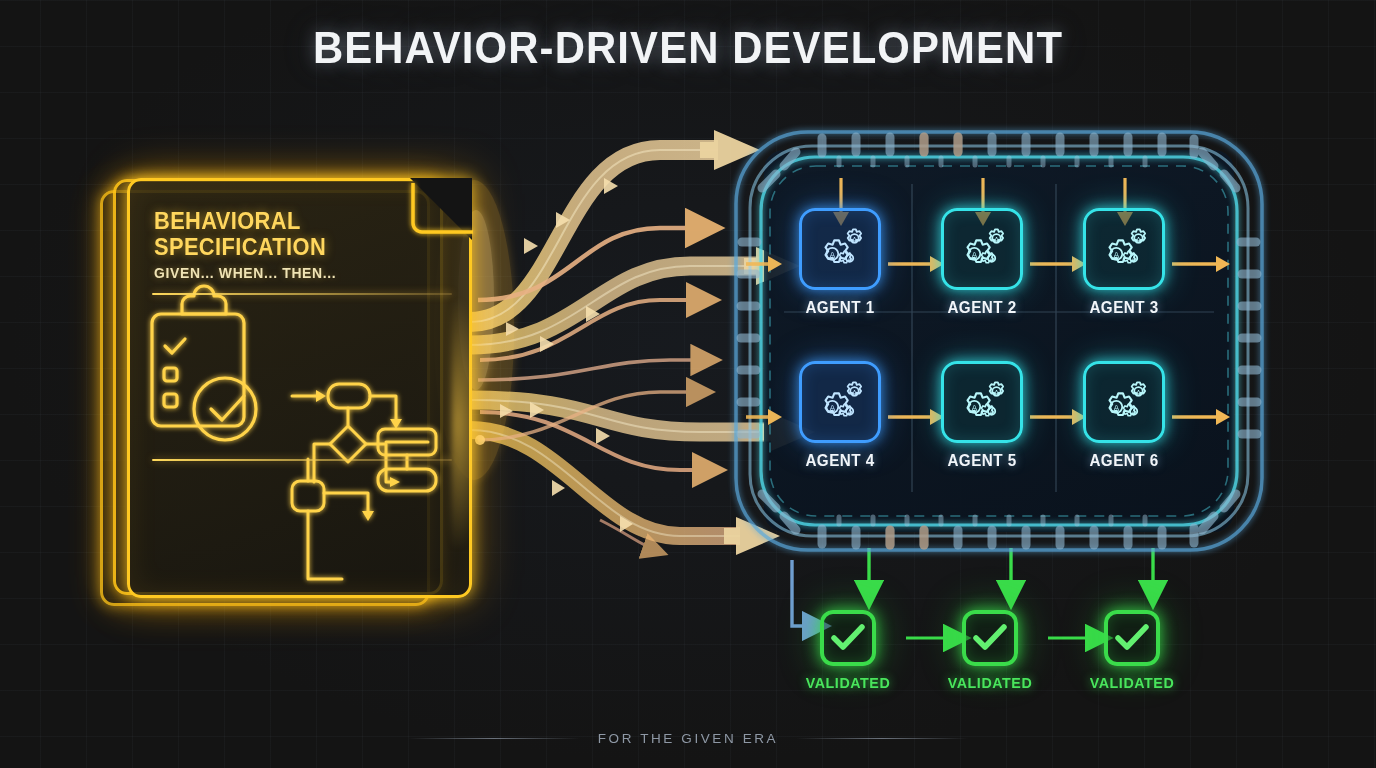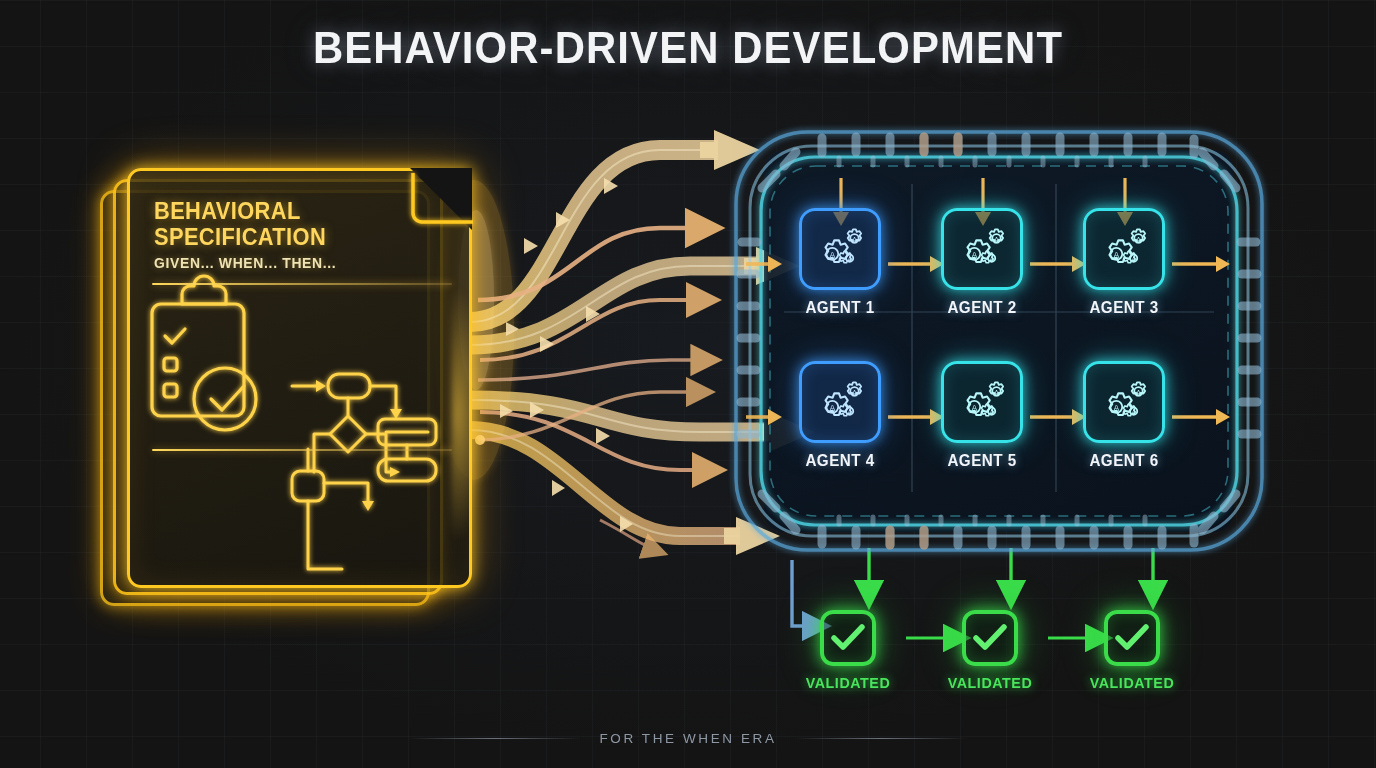--- a/index.html
+++ b/index.html
@@ -45,21 +45,21 @@
   
   .doc-wrap { position:absolute; left:100px; top:168px; width:372px; height:444px; }
   .doc-sheet {
     position:absolute; border:3px solid #ffc61a; border-radius:14px;
     background:rgba(30,26,14,.55);
     box-shadow:0 0 13px rgba(255,193,30,.75), 0 0 34px rgba(255,178,15,.33), inset 0 0 16px rgba(255,190,40,.10);
   }
   .doc-s3 { left:0;  top:22px; width:330px; height:416px; opacity:.80; }
   .doc-s2 { left:13px; top:11px; width:330px; height:416px; opacity:.90; }
   .doc-main {
-    left:27px; top:0; width:345px; height:420px;
+    left:27px; top:10px; width:345px; height:420px;
     background:linear-gradient(160deg, rgba(46,39,20,.78), rgba(24,22,16,.80));
     border-radius:14px 0 14px 14px;
     border:3.5px solid #ffc922;
     box-shadow:0 0 16px rgba(255,200,35,.85), 0 0 48px rgba(255,170,10,.40), inset 0 0 30px rgba(255,190,40,.09);
     overflow:visible;
     padding-left:6px;
   }
   
   .fold {
     position:absolute; right:-3px; top:-3px; width:62px; height:62px;
@@ -632,17 +632,17 @@
         <svg width="36" height="30" viewBox="0 0 36 30">
           <path d="M4,15 L13,24 L32,4" fill="none" stroke="#62f070" stroke-width="5.5" stroke-linecap="round" stroke-linejoin="round"></path>
         </svg>
       </div>
       <div class="vlabel">VALIDATED</div>
     </div>
   </div>
 
   <div class="footer">
     <div class="line"></div>
-    <div class="txt">FOR THE WHEN ERA</div>
+    <div class="txt">FOR THE GIVEN ERA</div>
     <div class="line"></div>
   </div>
 
 </div>
 
 </body></html>

